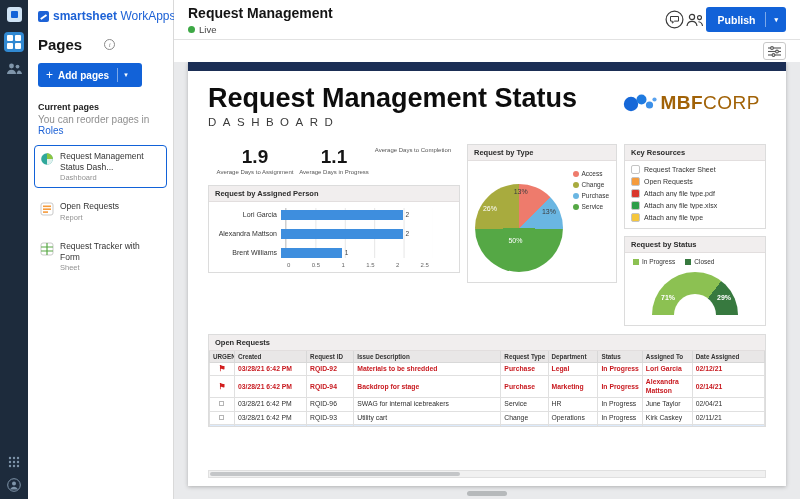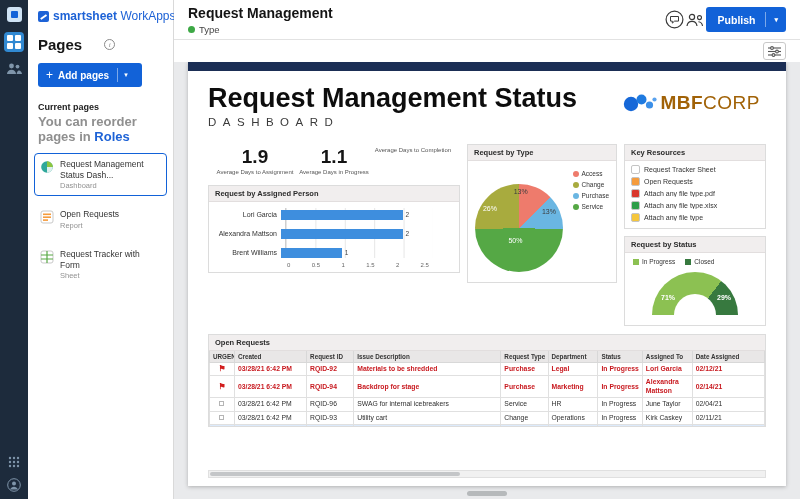--- a/index.html
+++ b/index.html
@@ -25,21 +25,21 @@
   .collapse{margin-left:auto;color:#555;font-size:13px;line-height:1;cursor:pointer;}
   .pages-title-row{display:flex;align-items:center;gap:22px;margin-bottom:10px;}
   .pages-title{font-size:15px;font-weight:700;color:#161616;}
   .info-icon{width:11px;height:11px;border:1px solid #8a8a8a;border-radius:50%;color:#8a8a8a;font-size:7px;display:flex;align-items:center;justify-content:center;font-family:"Liberation Serif",serif;font-style:italic;}
   .add-btn{display:flex;align-items:center;height:24px;background:#1262d8;border:none;border-radius:3px;color:#fff;width:104px;cursor:pointer;margin-bottom:15px;padding:0;font-family:inherit;}
   .add-btn .plus{font-size:12px;padding:0 5px 0 8px;}
   .add-btn .lbl{font-size:10px;font-weight:600;}
   .add-btn .div{width:1px;height:14px;background:rgba(255,255,255,.45);margin-left:8px;}
   .add-btn .caret{font-size:7px;padding:0 6px;}
   .current-label{font-size:9px;font-weight:700;color:#222;margin-bottom:2px;}
-  .reorder-hint{font-size:13px;color:#8f8f8f;margin-bottom:9px;font-weight:bold;}
+  .reorder-hint{font-size:10px;color:#8f8f8f;margin-bottom:9px;}
   .reorder-hint a{color:#1d62d6;text-decoration:none;cursor:pointer;}
   .page-item{display:flex;align-items:flex-start;gap:6px;padding:5px;border:1.5px solid transparent;border-radius:4px;margin:0 -4px 7px;cursor:pointer;}
   .page-item.selected{border-color:#1262d8;}
   .pg-ico{width:14px;height:14px;flex:none;margin-top:1px;}
   .pg-text{display:flex;flex-direction:column;min-width:0;}
   .pg-text .nm{font-size:8.5px;color:#333;line-height:1.25;}
   .pg-text .tp{font-size:7.5px;color:#929292;margin-top:1px;}
 
   
   .main{flex:1;display:flex;flex-direction:column;min-width:0;}
@@ -252,21 +252,21 @@
       </span>
     </div>
   </aside>
 
   <div class="main">
     <header class="main-header">
       <div class="title-block">
         <div class="page-title">Request Management</div>
         <div class="live-row">
           <span class="live-dot"></span>
-          <span class="live-text">Type</span>
+          <span class="live-text">Live</span>
         </div>
       </div>
       <div class="header-actions">
         <span class="hicon">
           <svg width="19" height="19" viewBox="0 0 19 19">
               <circle cx="9.5" cy="9.5" r="8.4" fill="none" stroke="#3a3a3a" stroke-width="1.2"></circle>
               <path d="M5.5 6.5h8v4.6H9.6l-2.3 2v-2H5.5z" fill="none" stroke="#3a3a3a" stroke-width="1"></path>
             </svg>
         </span>
         <span class="hicon">

